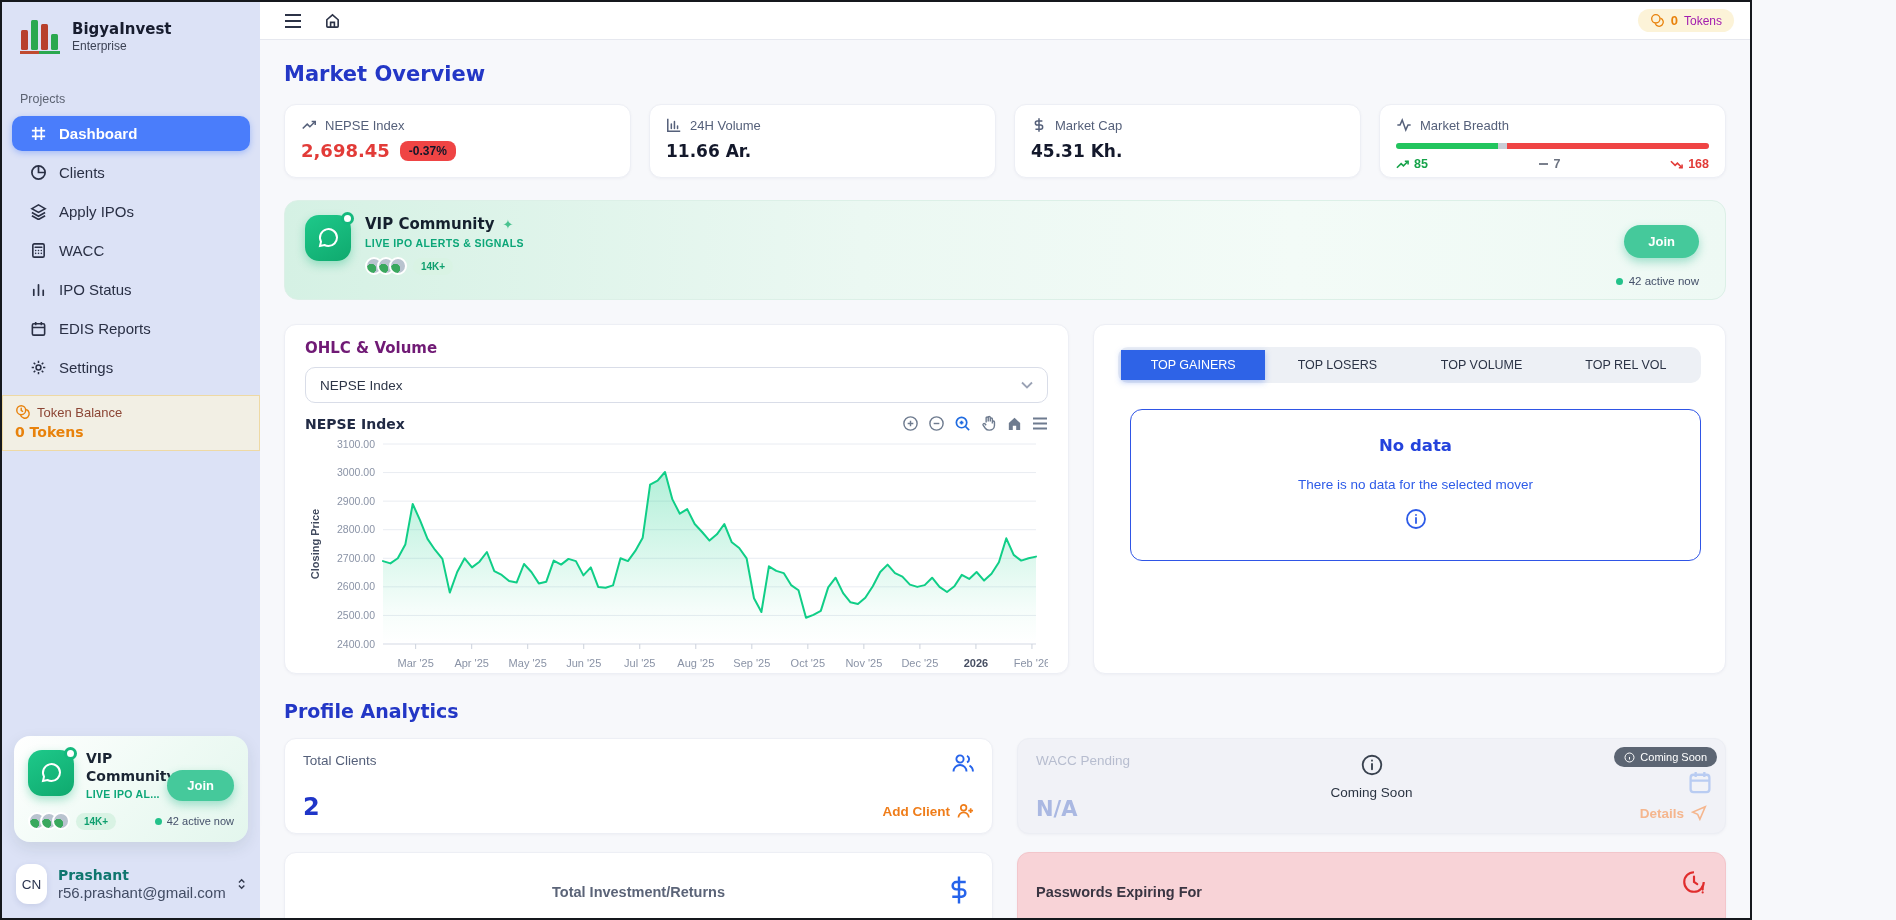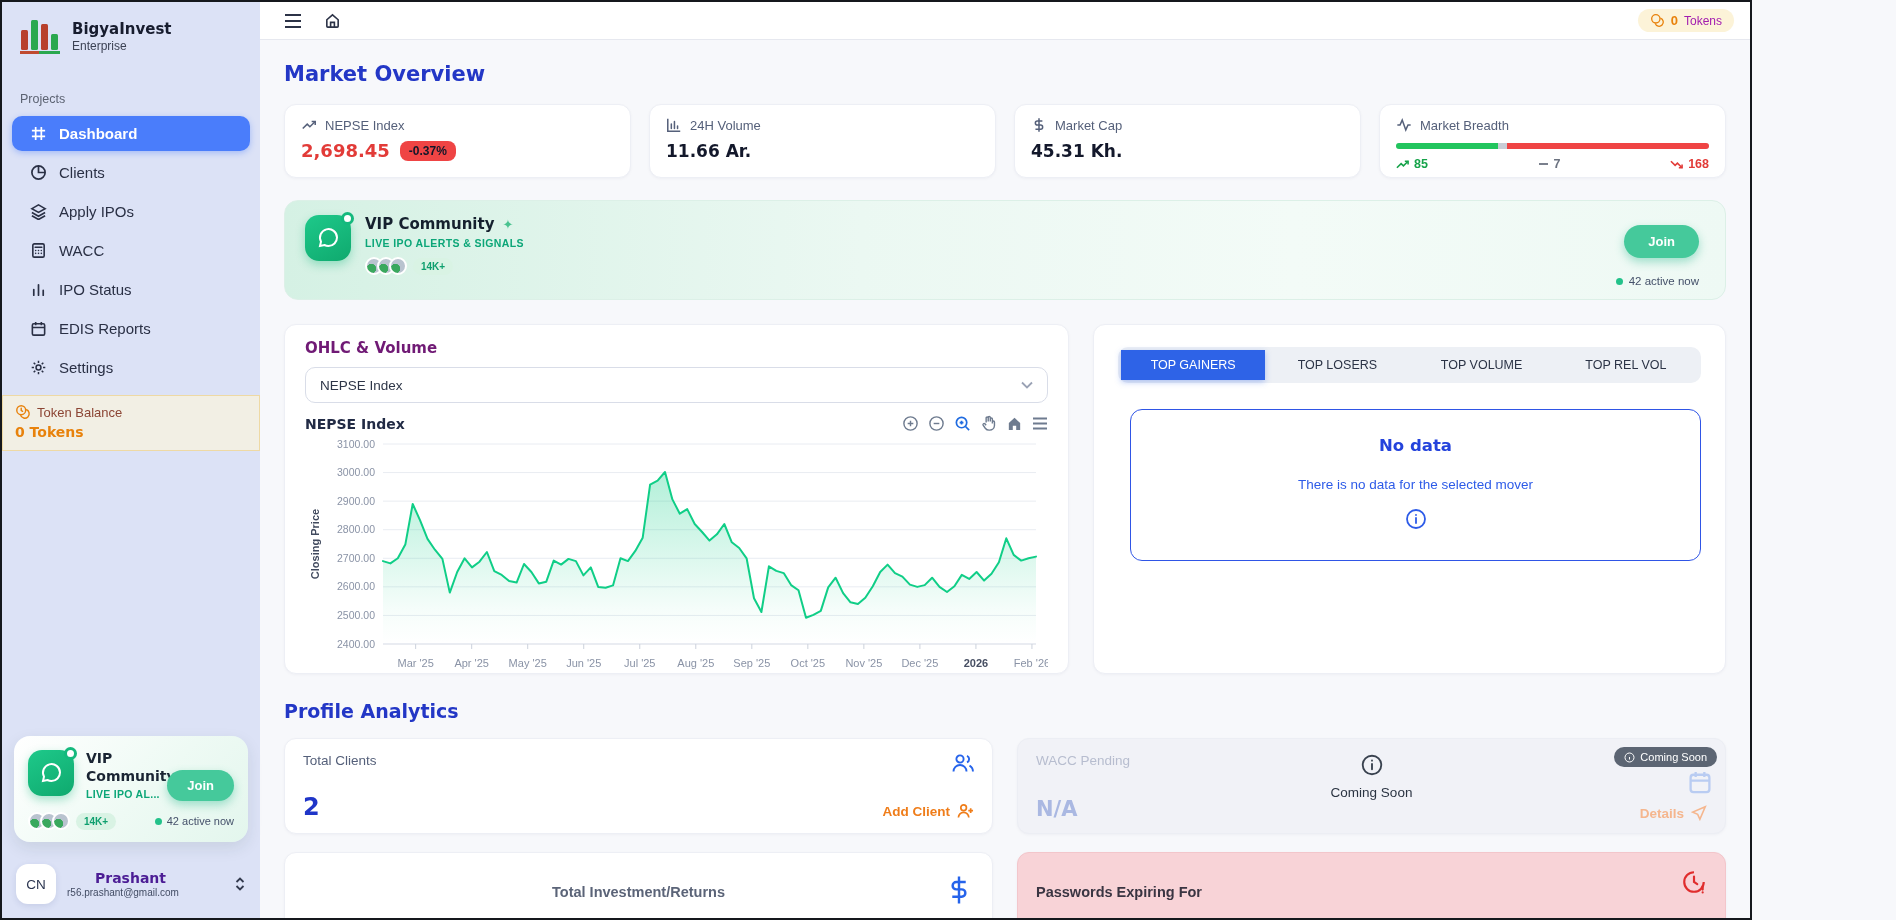--- a/index.html
+++ b/index.html
@@ -30,22 +30,22 @@
   .join-pill { position:absolute; right:14px; top:34px; background:#45c99b; color:#fff; font-weight:bold; font-size:13px; border:none; border-radius:20px; padding:8px 20px; cursor:pointer; box-shadow:0 4px 10px rgba(60,190,150,.45); }
   .sc-bottom { display:flex; align-items:center; justify-content:space-between; margin-top:12px; }
   .avatars { display:flex; align-items:center; }
   .avatars .av { width:18px; height:18px; border-radius:50%; border:2px solid #ffffff; margin-left:-6px; background:radial-gradient(circle at 30% 70%,#3aa85e 0 35%,#b9c3cf 36%); }
   .avatars .av:first-child { margin-left:0; }
   .members-pill { background:#d9f3e4; color:#0e9f6e; font-size:10px; font-weight:bold; border-radius:10px; padding:3px 8px; margin-left:6px; }
   .active-now { display:flex; align-items:center; gap:5px; font-size:11px; color:#45516a; }
   .dot-green { width:7px; height:7px; border-radius:50%; background:#23c28a; }
   .user-row { display:flex; align-items:center; gap:11px; padding:12px 14px 14px 14px; cursor:pointer; }
   .avatar { width:40px; height:40px; border-radius:12px; background:#ffffff; display:flex; align-items:center; justify-content:center; font-size:13.5px; color:#2b3550; box-shadow:0 2px 6px rgba(40,60,120,.12); }
-  .user-name { font-size:14px; font-weight:bold; color:#4c1d95; font-family:"DejaVu Sans",sans-serif;margin-left:28px; }
-  .user-email { font-size:10px; color:#424c64; margin-top:1px; }
+  .user-name { font-size:14px; font-weight:bold; color:#0f766e; font-family:"DejaVu Sans",sans-serif; }
+  .user-email { font-size:15px; color:#424c64; margin-top:1px; }
   .user-caret { margin-left:auto; color:#333a4e; }
 
   
   .main { flex:1; display:flex; flex-direction:column; min-width:0; }
   .topbar { height:38px; min-height:38px; background:#ffffff; border-bottom:1px solid #e6e8ef; display:flex; align-items:center; padding:0 16px 0 24px; gap:22px; }
   .icon-btn { background:none; border:none; cursor:pointer; color:#2c3347; display:flex; align-items:center; }
   .token-pill { margin-left:auto; display:flex; align-items:center; gap:6px; background:#fcf3d8; border-radius:14px; padding:4px 12px; cursor:pointer; }
   .token-pill .cnt { font-size:13px; font-weight:bold; color:#e8820c; }
   .token-pill .lbl { font-size:12px; color:#a21caf; }
 

